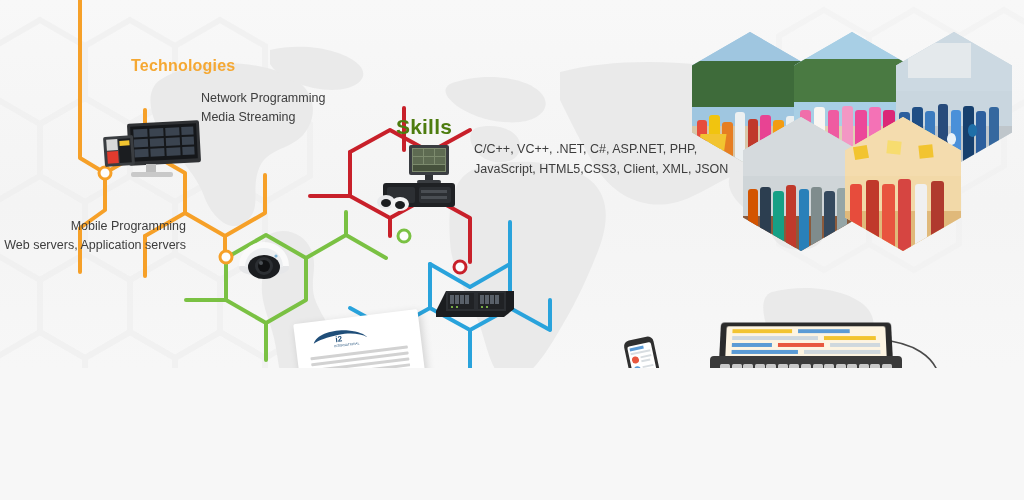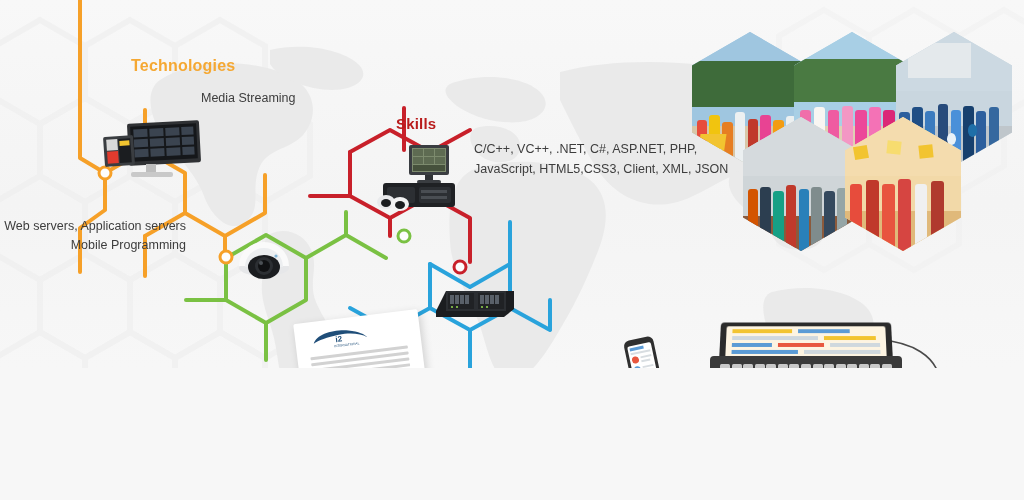--- a/index.html
+++ b/index.html
@@ -19,21 +19,21 @@
   
   .netsvg{position:absolute;left:0;top:0;width:1024px;height:500px;}
 
   
   .heading-tech{
     position:absolute;left:131px;top:57px;
     font-size:16px;font-weight:bold;color:#f5a833;letter-spacing:.2px;
   }
   .heading-skills{
     position:absolute;left:396px;top:115px;
-    font-size:15px;font-weight:bold;color:#b91c1c;letter-spacing:.2px;
+    font-size:21px;font-weight:bold;color:#4d7c0f;letter-spacing:.2px;
   }
   .list-tech{
     position:absolute;left:201px;top:89px;
     font-size:12.5px;line-height:19px;color:#3d3d3d;text-align:left;white-space:nowrap;
   }
   .list-left{
     position:absolute;left:0px;top:217px;width:186px;
     font-size:12.5px;line-height:19px;color:#3d3d3d;text-align:right;white-space:nowrap;
   }
   .list-skills{
@@ -302,26 +302,27 @@
         <circle cx="18" cy="28" r="1.1"></circle>
         <circle cx="23" cy="28" r="1.1"></circle>
         <circle cx="48" cy="28" r="1.1"></circle>
         <circle cx="53" cy="28" r="1.1"></circle>
       </g>
   </svg>
 
   <div class="heading-tech">Technologies</div>
 
   <div class="list-tech">
+    <div>Network Programming</div>
     <div>Media Streaming</div>
   </div>
 
   <div class="list-left">
+    <div>Mobile Programming</div>
     <div>Web servers, Application servers</div>
-    <div>Mobile Programming</div>
   </div>
 
   <div class="heading-skills">Skills</div>
 
   <div class="list-skills">
     <div>C/C++, VC++, .NET, C#, ASP.NET, PHP,</div>
     <div>JavaScript, HTML5,CSS3, Client, XML, JSON</div>
   </div>
 
   <div class="collage">

